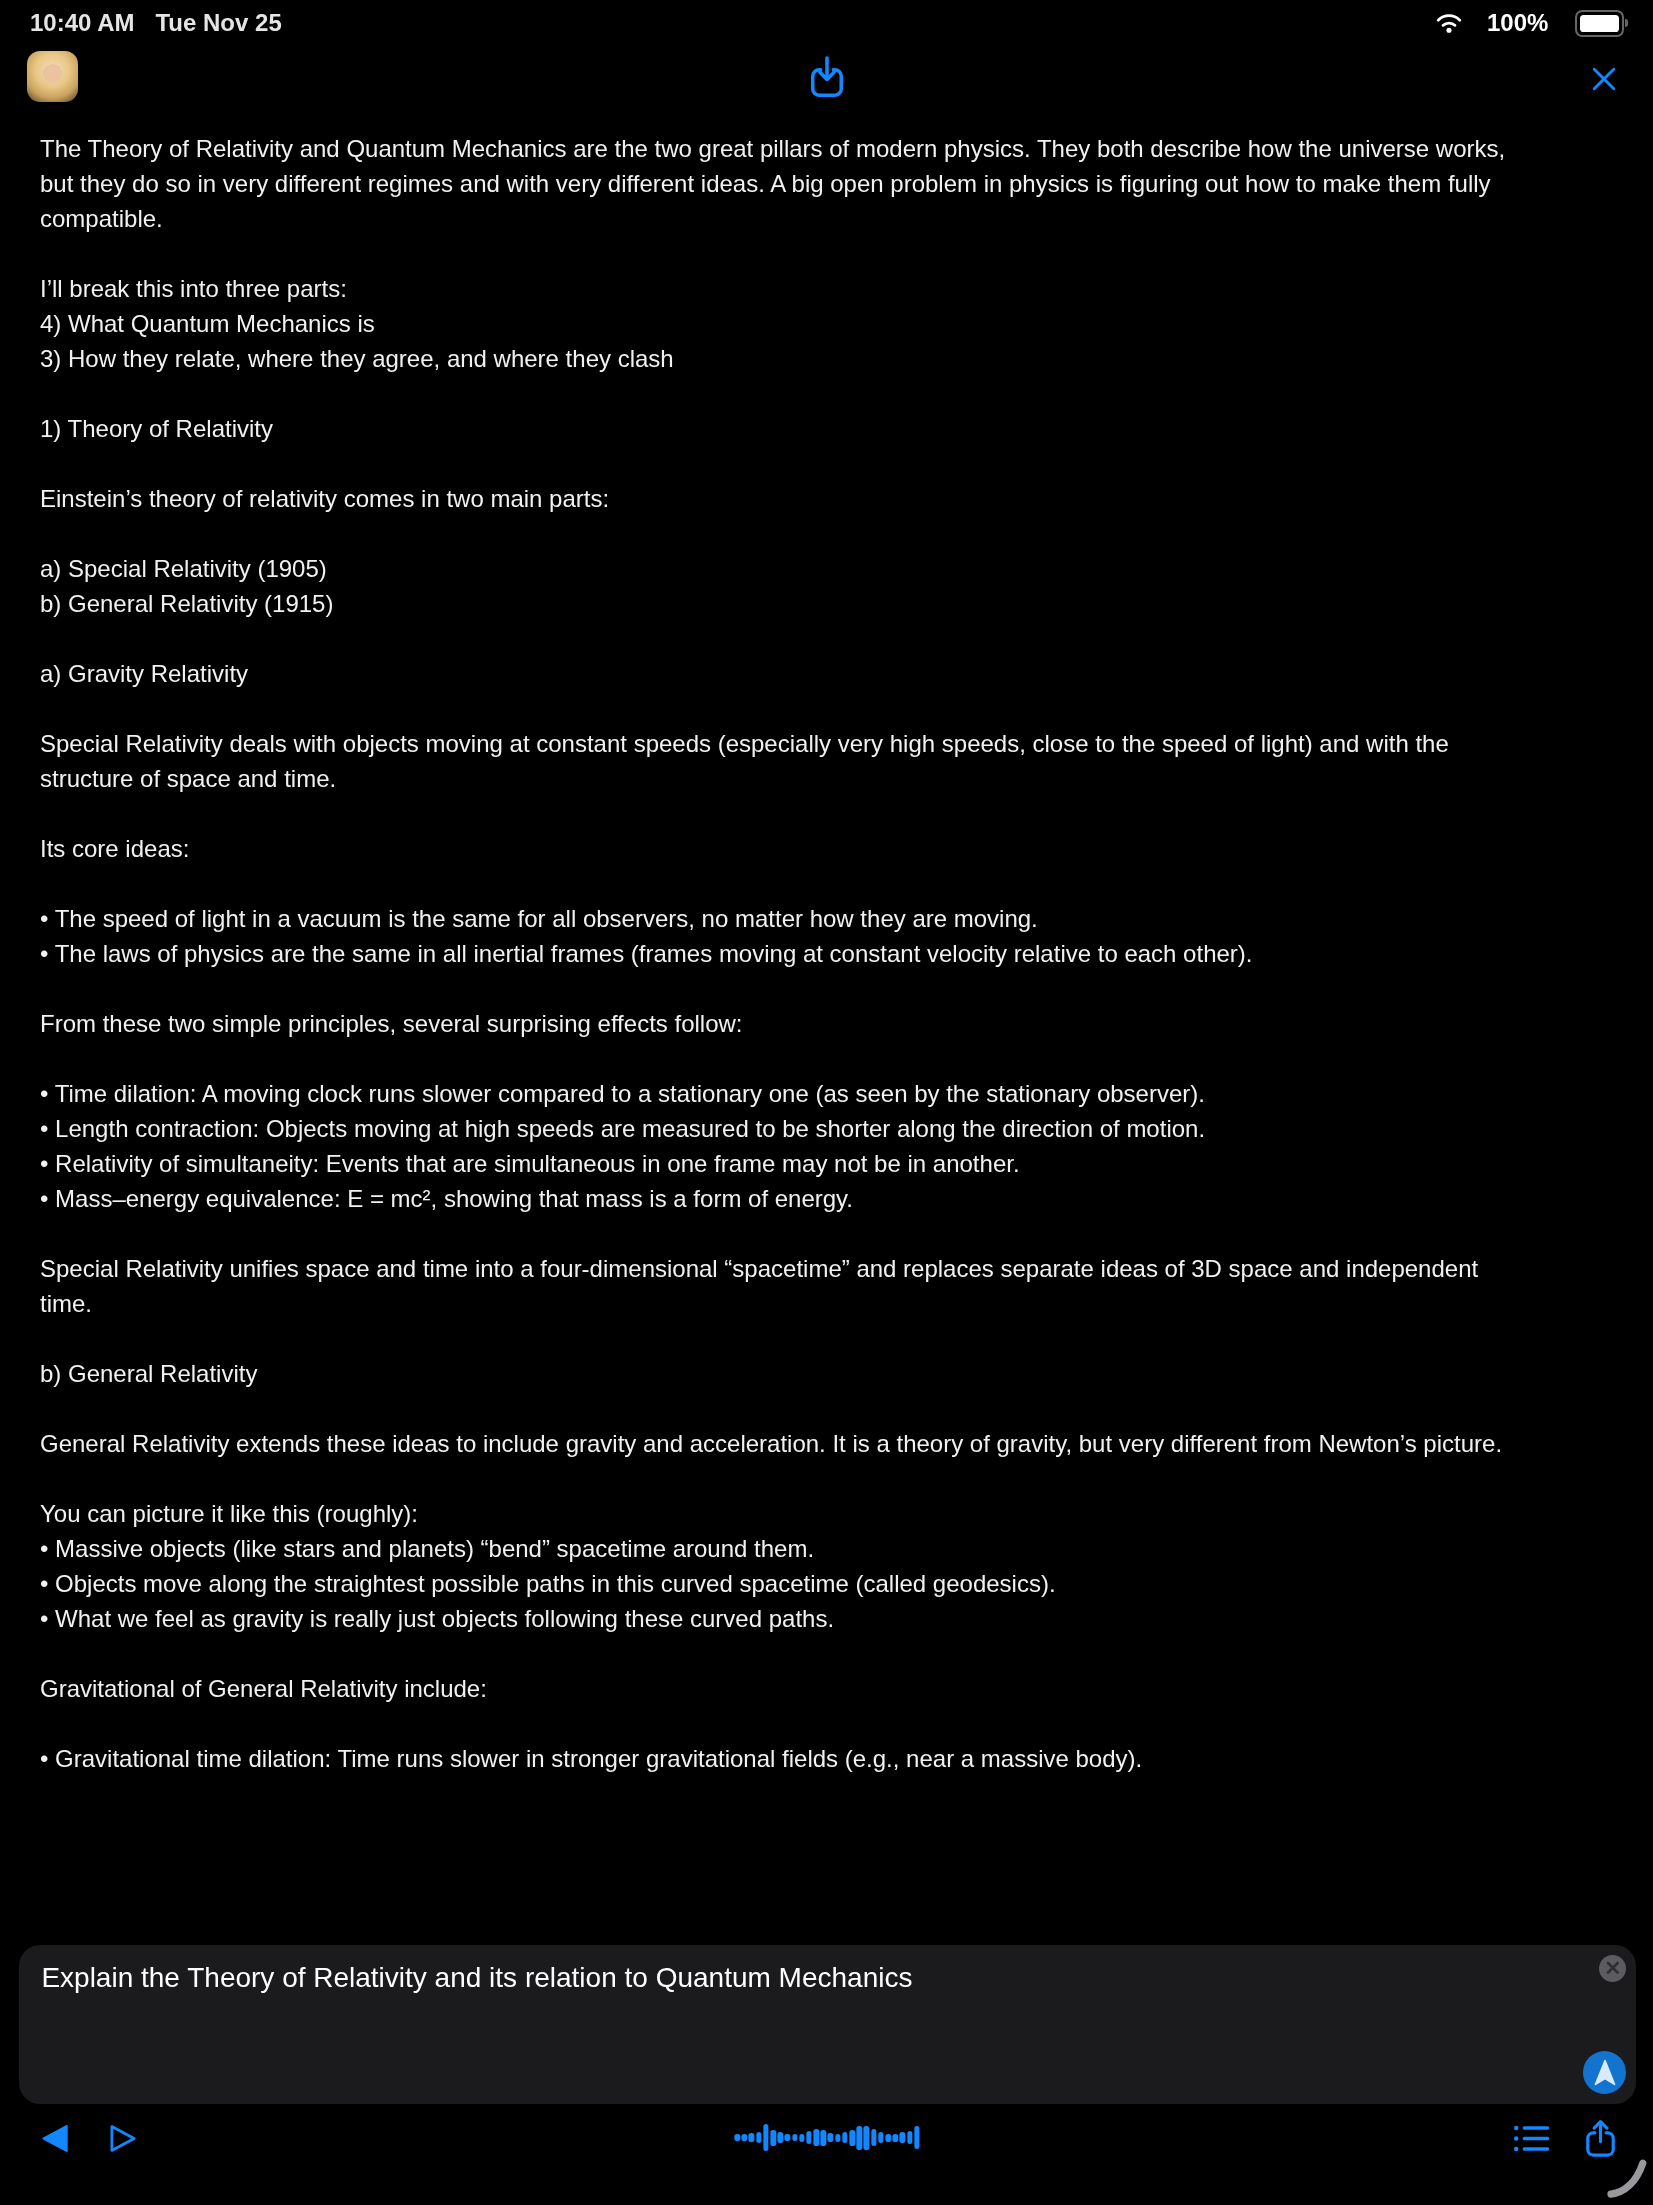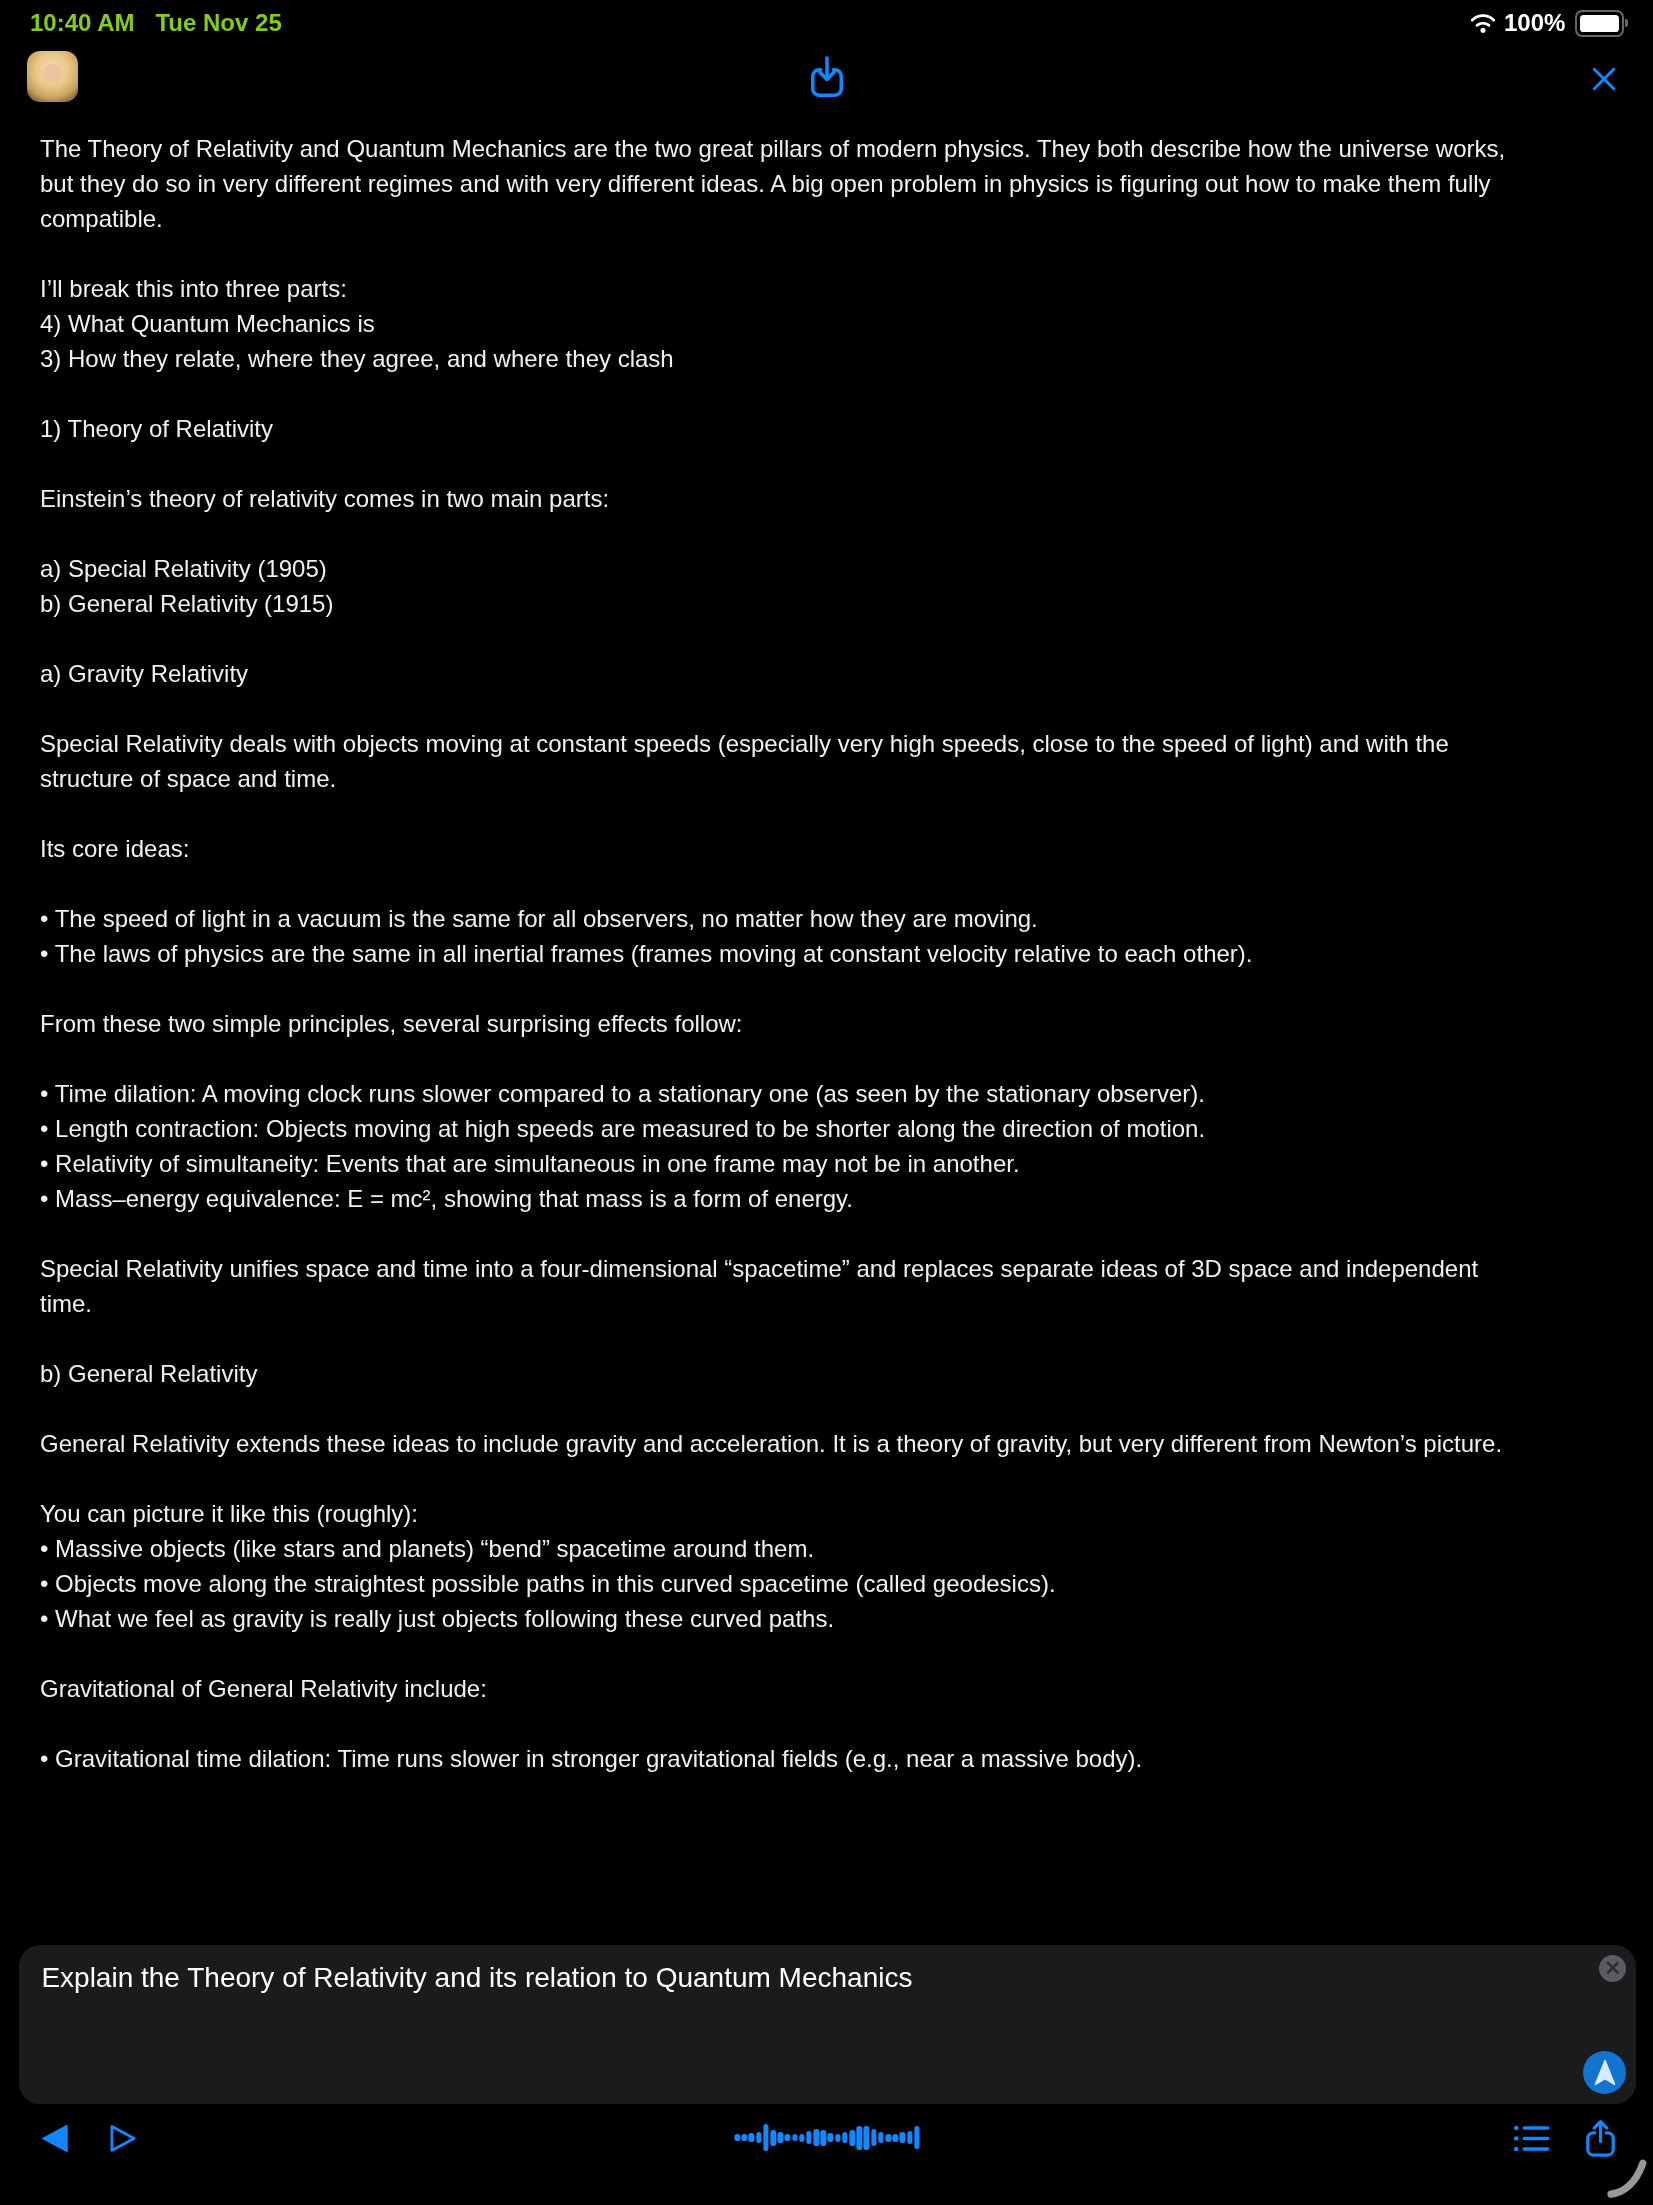--- a/index.html
+++ b/index.html
@@ -3,22 +3,22 @@
 <meta charset="utf-8">
 <style>
   html,body{margin:0;padding:0;background:#000;}
   .screen{
     position:relative;width:1654px;height:2205px;background:#000;overflow:hidden;
     font-family:"Liberation Sans","DejaVu Sans",sans-serif;color:#f5f5f7;
   }
   
   .status-bar{position:absolute;top:0;left:0;right:0;height:42px;
     display:flex;justify-content:space-between;align-items:center;padding:4.8px 30px 0 30px;box-sizing:border-box;}
-  .status-left{display:flex;gap:21px;font-size:24px;font-weight:bold;color:#84cc16;}
-  .status-right{display:flex;align-items:center;gap:8px;font-size:24px;font-weight:bold;color:#fff;}
+  .status-left{display:flex;gap:21px;font-size:24px;font-weight:bold;color:#e5e5e5;}
+  .status-right{display:flex;align-items:center;gap:25px;font-size:24px;font-weight:bold;color:#fff;}
   .battery{position:relative;width:45px;height:22.4px;border:2px solid rgba(255,255,255,.4);border-radius:7.2px;margin-left:1.6px;}
   .battery-fill{position:absolute;inset:2.8px;background:#fff;border-radius:3.6px;}
   .battery-nub{position:absolute;right:-6px;top:6.4px;width:3.2px;height:8.8px;background:rgba(255,255,255,.4);border-radius:0 2.4px 2.4px 0;}
   
   .avatar{position:absolute;left:27px;top:51px;width:51px;height:51px;border-radius:13px;
     background:
       radial-gradient(circle at 50% 44%,#ecc3a0 0%,#ecc3a0 24%,rgba(0,0,0,0) 25%),
       radial-gradient(circle at 50% 38%,#f4debc 0%,#e9c685 42%,#c9a35e 68%,#6e5530 92%,#42321c 100%);
   }
   .icon-btn{position:absolute;background:none;border:none;padding:0;cursor:pointer;}

